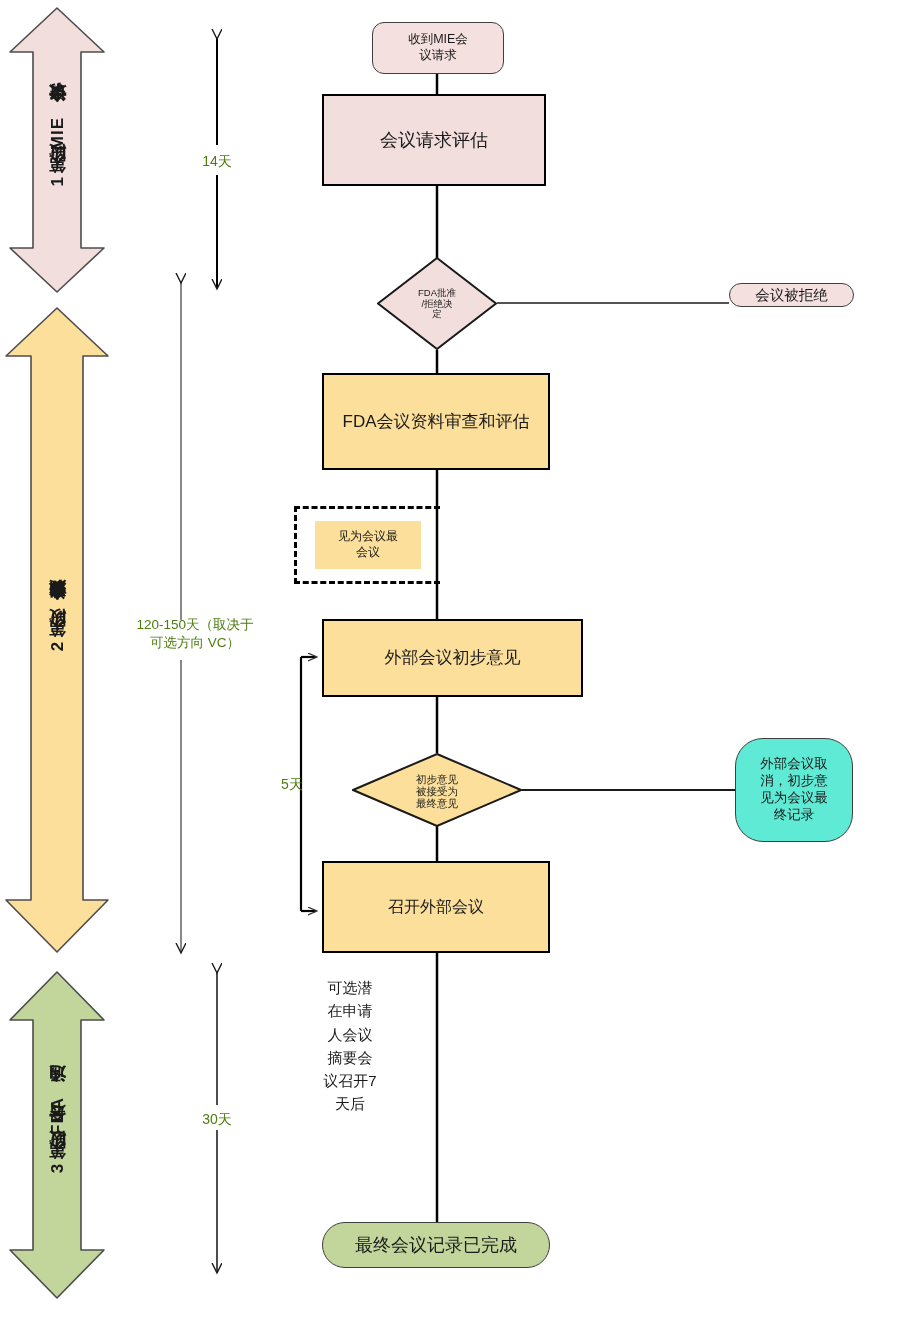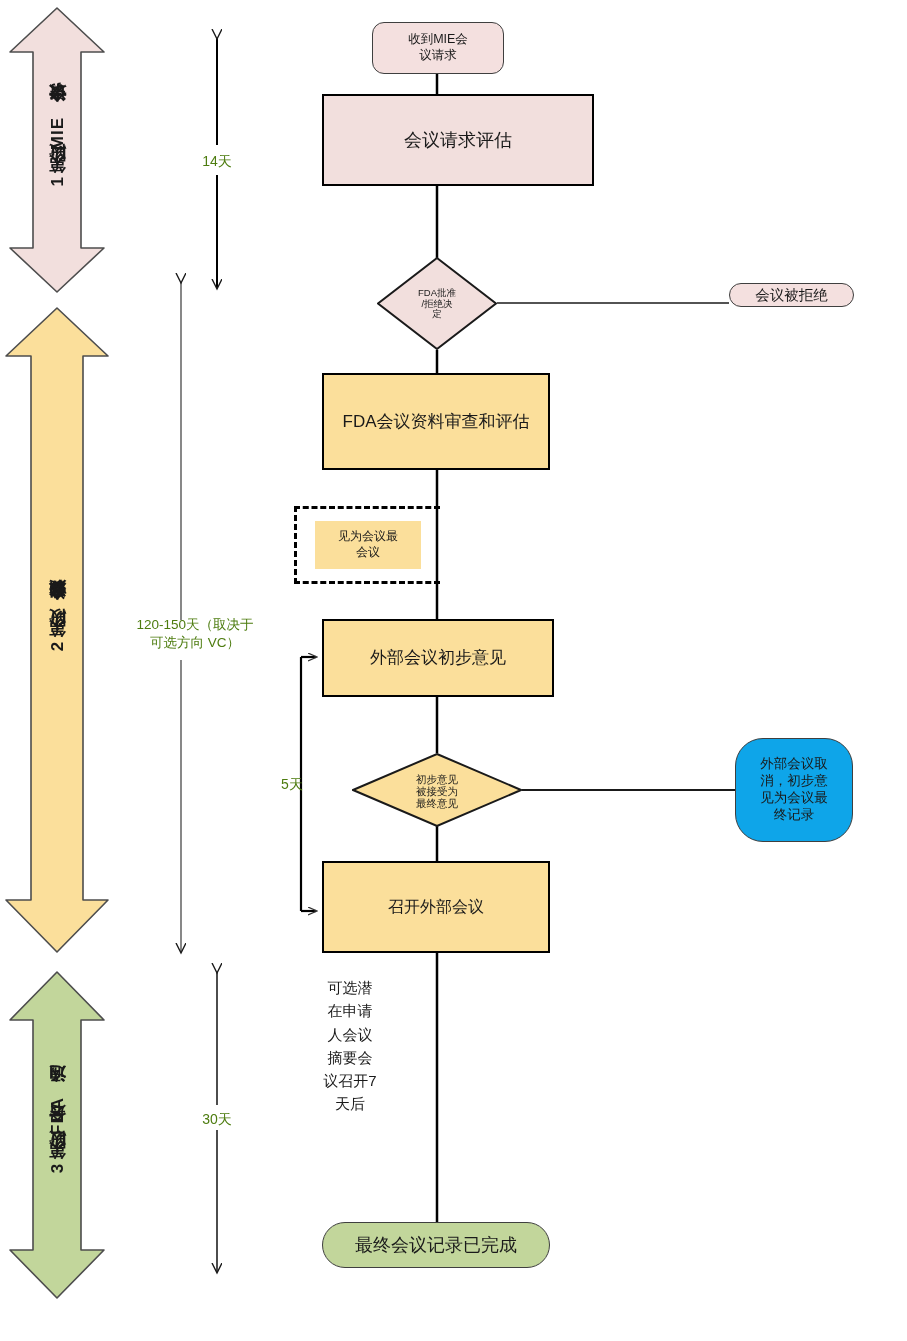--- a/index.html
+++ b/index.html
@@ -55,21 +55,21 @@
     border: 2px solid #000;
   }
   .proc.pink   { background: #f2dfdd; }
   .proc.yellow { background: #fbdf9b; }
   
   .term {
     border: 1.5px solid #3f3f3f;
     border-radius: 12px;
   }
   .term.pink   { background: #f4e0df; }
-  .term.yellow { background: #0ea5e9; }
+  .term.yellow { background: #5eead4; }
   .term.green  { background: #c2d69b; }
   .term.big    { border-radius: 28px; }
   
   .diamond-label {
     position: absolute;
     display: flex;
     align-items: center;
     justify-content: center;
     text-align: center;
     white-space: pre-line;
@@ -185,21 +185,21 @@
 <div class="tl-label" style="left:125px; top:616px; width:140px; font-size:13.5px;">120-150天（取决于
 可选方向 VC）</div>
 <div class="tl-label" style="left:187px; top:1110px; width:60px;">30天</div>
 <div class="tl-label" style="left:272px; top:775px; width:40px; font-size:14px;">5天</div>
 
 <div class="node term pink" style="left:372px; top:22px; width:132px; height:52px; font-size:12.5px;">
   <span>收到MIE会
 议请求</span>
 </div>
 
-<div class="node proc pink" style="left:322px; top:94px; width:272px; height:92px; font-size:18px;">
+<div class="node proc pink" style="left:322px; top:94px; width:224px; height:92px; font-size:18px;">
   <span>会议请求评估</span>
 </div>
 
 <svg style="position:absolute; left:377px; top:257px; width:120px; height:93px;" viewBox="0 0 120 93" xmlns="http://www.w3.org/2000/svg">
   <polygon points="60,1 119,46.5 60,92 1,46.5" fill="#f2dfdd" stroke="#1a1a1a" stroke-width="2"></polygon>
 </svg>
 <div class="diamond-label" style="left:397px; top:271px; width:80px; height:66px; font-size:9.5px;">FDA批准
 /拒绝决
 定</div>
 
@@ -210,21 +210,21 @@
 <div class="node proc yellow" style="left:322px; top:373px; width:228px; height:97px; font-size:17px;">
   <span>FDA会议资料审查和评估</span>
 </div>
 
 <div class="dashgroup" style="left:294px; top:506px; width:146px; height:78px;"></div>
 <div class="softbox" style="left:315px; top:521px; width:106px; height:48px; font-size:12px;">
   <span>见为会议最
 会议</span>
 </div>
 
-<div class="node proc yellow" style="left:322px; top:619px; width:232px; height:78px; font-size:17px;">
+<div class="node proc yellow" style="left:322px; top:619px; width:261px; height:78px; font-size:17px;">
   <span>外部会议初步意见</span>
 </div>
 
 <svg style="position:absolute; left:352px; top:753px; width:170px; height:74px;" viewBox="0 0 170 74" xmlns="http://www.w3.org/2000/svg">
   <polygon points="85,1 169,37 85,73 1,37" fill="#fbdf9b" stroke="#1a1a1a" stroke-width="2"></polygon>
 </svg>
 <div class="diamond-label" style="left:382px; top:764px; width:110px; height:54px; font-size:10.5px;">初步意见
 被接受为
 最终意见</div>
 

